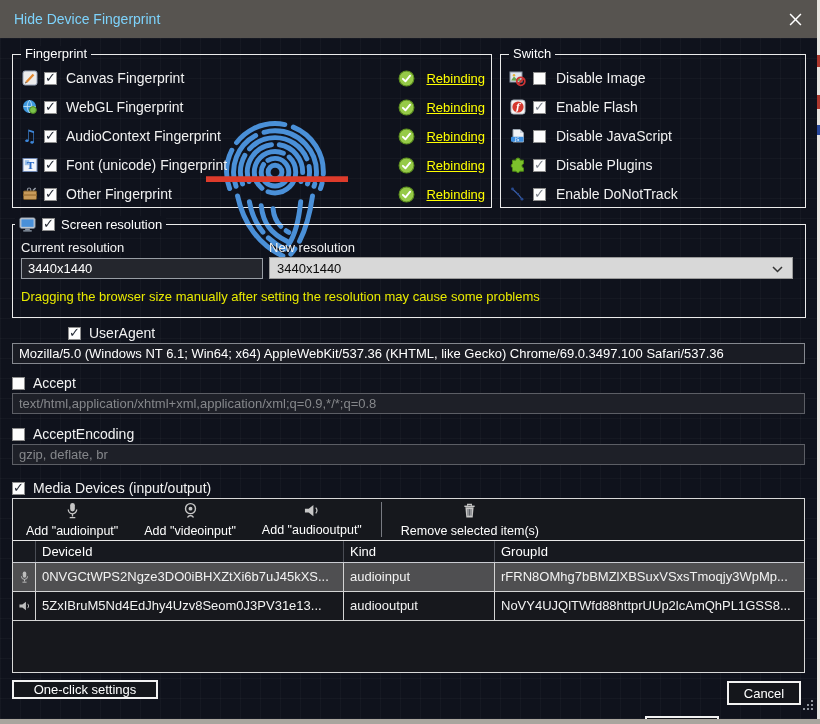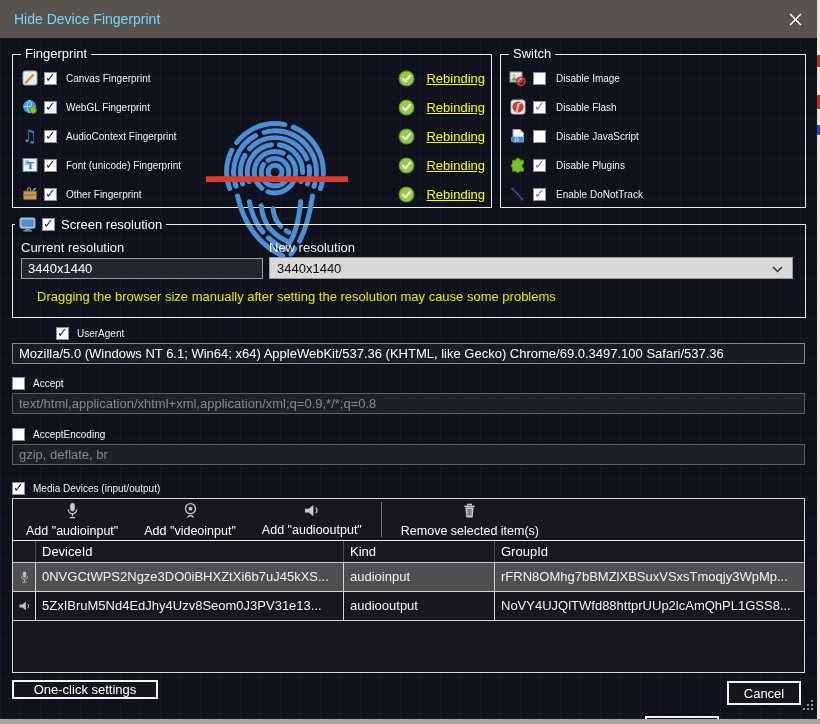--- a/index.html
+++ b/index.html
@@ -17,21 +17,21 @@
   .close-btn { position:absolute; right:12px; top:10px; width:20px; height:18px; display:flex; align-items:center; justify-content:center; cursor:pointer; }
 
   .edge-strip { position:absolute; right:0; top:0; width:3px; height:719px; background:#e9e6e1; }
   .edge-frag { position:absolute; right:0; width:3px; }
   .bottom-strip { position:absolute; left:0; bottom:0; width:820px; height:5px; background:#a9a59e; }
 
   .groupbox { position:absolute; border:1px solid #ebebeb; }
   .group-title { position:absolute; top:-9px; left:8px; background:#0f121c; padding:0 4px; color:#fff; font-size:13px; display:flex; align-items:center; gap:6px; }
 
   .row { position:absolute; display:flex; align-items:center; height:24px; }
-  .row .lbl { color:#f2f2f2; font-size:10px; white-space:nowrap; }
+  .row .lbl { color:#f2f2f2; font-size:14px; white-space:nowrap; }
 
   .cb { width:13px; height:13px; background:#fdfdfd; border:1px solid #8d8d8d; position:relative; flex:none; }
   .cb.checked::after { content:"✓"; position:absolute; left:0px; top:-3px; font-size:13px; font-weight:bold; color:#232833; }
   .cb.checked.gray::after { color:#7b808a; }
 
   .icon16 { width:17px; height:17px; flex:none; display:flex; align-items:center; justify-content:center; }
   .note-glyph { color:#3d86d8; font-size:17px; line-height:17px; font-family:"DejaVu Sans",sans-serif; }
 
   .rebind-link { color:#ffff00; font-size:13px; text-decoration:underline; cursor:pointer; }
 
@@ -216,21 +216,21 @@
 
     <div class="row" style="left:8px; top:40px; right:6px;">
       <span class="icon16">
           <svg width="16" height="16" viewBox="0 0 16 16">
             <rect x="1" y="1" width="14" height="14" rx="2.5" fill="#f3f3f3" stroke="#b0b6c0"></rect>
             <circle cx="8" cy="8" r="5.6" fill="#d5382e"></circle>
             <text x="8" y="11.2" font-size="9" font-style="italic" font-weight="bold" fill="#fff" text-anchor="middle" font-family="'DejaVu Serif',serif">f</text>
           </svg>
         </span>
       <span class="cb checked gray" style="margin-left:7px;"></span>
-      <span class="lbl" style="margin-left:10px;">Disable Flash</span>
+      <span class="lbl" style="margin-left:10px;">Enable Flash</span>
     </div>
 
     <div class="row" style="left:8px; top:69px; right:6px;">
       <span class="icon16">
           <svg width="16" height="16" viewBox="0 0 16 16">
             <path d="M3 1.5 h7 l3.5 3.5 v9 h-10.5z" fill="#f0f2f5" stroke="#9aa4b0"></path>
             <path d="M10 1.5 v3.5 h3.5z" fill="#c9d2dc"></path>
             <rect x="1" y="8.8" width="12.5" height="5" rx="1" fill="#3d8ede"></rect>
             <text x="7.2" y="12.8" font-size="4.8" fill="#fff" text-anchor="middle" font-family="'DejaVu Sans',sans-serif">JS</text>
           </svg>
@@ -278,24 +278,24 @@
     </div>
     <span class="field-label" style="left:8px; top:15px;">Current resolution</span>
     <input class="dark-input" style="left: 8px; top: 33px; width: 242px;" readonly="" value="3440x1440">
     <span class="field-label" style="left:256px; top:15px;">New resolution</span>
     <div class="combo" style="left:256px; top:32px; right:12px;">
       <span class="combo-text">3440x1440</span>
       <span class="chev"><svg width="11" height="7" viewBox="0 0 11 7">
             <path d="M1 1 L5.5 5.5 L10 1" stroke="#333" stroke-width="1.5" fill="none"></path>
           </svg></span>
     </div>
-    <span class="warning" style="left:24px; top:64px;text-align:center;">Dragging the browser size manually after setting the resolution may cause some problems</span>
-  </div>
-
-  <div class="row" style="left:12px; top:321px;padding-left:44px;">
+    <span class="warning" style="left:8px; top:64px;text-align:center;">Dragging the browser size manually after setting the resolution may cause some problems</span>
+  </div>
+
+  <div class="row" style="left:24px; top:321px;padding-left:44px;">
     <span class="cb checked"></span>
     <span class="lbl" style="margin-left:8px;">UserAgent</span>
   </div>
   <input class="dark-input wide" style="left: 12px; top: 343px; width: 793px;" value="Mozilla/5.0 (Windows NT 6.1; Win64; x64) AppleWebKit/537.36 (KHTML, like Gecko) Chrome/69.0.3497.100 Safari/537.36">
 
   <div class="row" style="left:12px; top:371px;">
     <span class="cb"></span>
     <span class="lbl" style="margin-left:8px;">Accept</span>
   </div>
   <input class="dark-input wide disabled" style="left: 12px; top: 393px; width: 793px;" value="text/html,application/xhtml+xml,application/xml;q=0.9,*/*;q=0.8">

